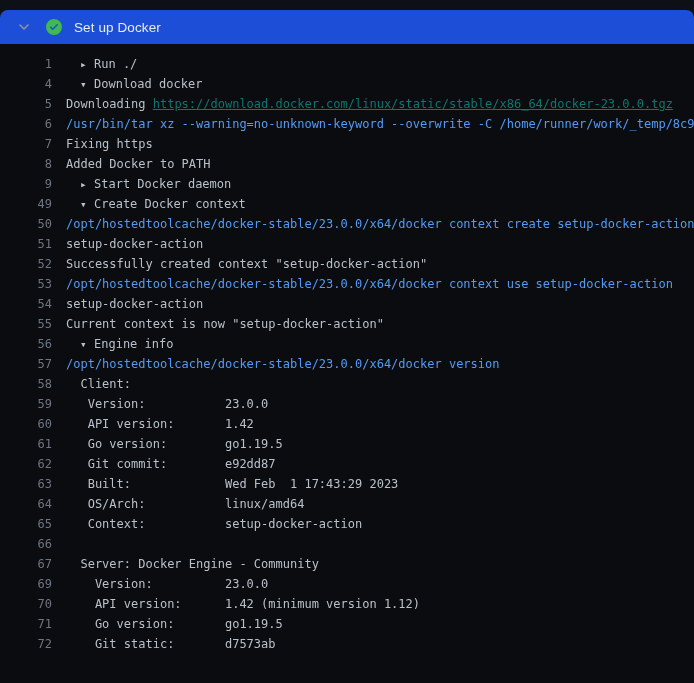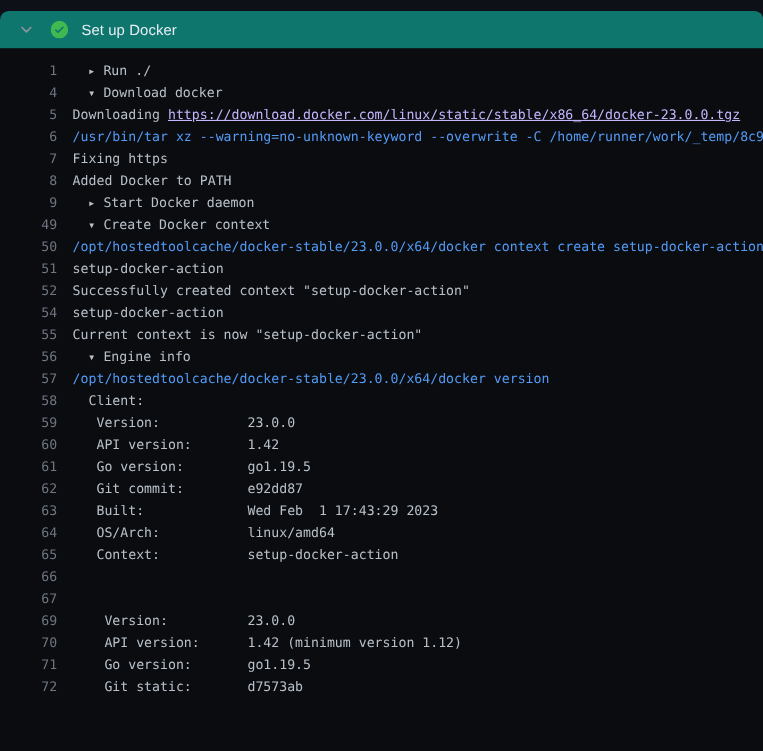--- a/index.html
+++ b/index.html
@@ -4,21 +4,21 @@
 <style>
   * { margin: 0; padding: 0; box-sizing: border-box; }
   html, body { width: 694px; height: 683px; overflow: hidden; }
   body {
     background: #0d1117;
     font-family: "Liberation Sans", sans-serif;
   }
   .top-strip { height: 10px; background: #0d1117; }
   .step-header {
     height: 34px;
-    background: #0f766e;
+    background: #1d4ed8;
     display: flex;
     align-items: center;
     padding: 0 16px;
     border-radius: 8px 8px 0 0;
     cursor: pointer;
   }
   .step-header .chev { display: flex; align-items: center; margin-right: 14px; }
   .step-header .status { display: flex; align-items: center; margin-right: 12px; }
   .step-title {
     color: #e6edf3;
@@ -51,21 +51,21 @@
   .content { margin-left: 14px; color: #b8c0c9; }
   .content .arrow {
     display: inline-block;
     width: 14px;
     color: #b8c0c9;
     cursor: pointer;
     font-size: 11px;
   }
   .content.group-collapsed, .content.group-expanded { cursor: pointer; margin-left: 28px; }
   .content.command .txt { color: #539bf5; }
-  .content .link { color: #c4b5fd; text-decoration: underline; cursor: pointer; }
+  .content .link { color: #0f766e; text-decoration: underline; cursor: pointer; }
 </style>
 </head>
 <body>
 
 <div class="top-strip"></div>
 
 <div class="step-header">
   <span class="chev">
     <svg width="16" height="16" viewBox="0 0 16 16">
       <path d="M4 6l4 4 4-4" fill="none" stroke="#8b949e" stroke-width="1.6" stroke-linecap="round" stroke-linejoin="round"></path>
@@ -85,32 +85,33 @@
       <div class="line"><span class="ln">4</span><span class="content group-expanded"><span class="arrow">▾</span><span class="txt">Download docker</span></span></div>
       <div class="line"><span class="ln">5</span><span class="content text"><span class="txt">Downloading </span><span class="link">https://download.docker.com/linux/static/stable/x86_64/docker-23.0.0.tgz</span></span></div>
       <div class="line"><span class="ln">6</span><span class="content command"><span class="txt">/usr/bin/tar xz --warning=no-unknown-keyword --overwrite -C /home/runner/work/_temp/8c93</span></span></div>
       <div class="line"><span class="ln">7</span><span class="content text"><span class="txt">Fixing https</span></span></div>
       <div class="line"><span class="ln">8</span><span class="content text"><span class="txt">Added Docker to PATH</span></span></div>
       <div class="line"><span class="ln">9</span><span class="content group-collapsed"><span class="arrow">▸</span><span class="txt">Start Docker daemon</span></span></div>
       <div class="line"><span class="ln">49</span><span class="content group-expanded"><span class="arrow">▾</span><span class="txt">Create Docker context</span></span></div>
       <div class="line"><span class="ln">50</span><span class="content command"><span class="txt">/opt/hostedtoolcache/docker-stable/23.0.0/x64/docker context create setup-docker-action</span></span></div>
       <div class="line"><span class="ln">51</span><span class="content text"><span class="txt">setup-docker-action</span></span></div>
       <div class="line"><span class="ln">52</span><span class="content text"><span class="txt">Successfully created context "setup-docker-action"</span></span></div>
+      <div class="line"><span class="ln">53</span><span class="content command"><span class="txt">/opt/hostedtoolcache/docker-stable/23.0.0/x64/docker context use setup-docker-action</span></span></div>
       <div class="line"><span class="ln">54</span><span class="content text"><span class="txt">setup-docker-action</span></span></div>
       <div class="line"><span class="ln">55</span><span class="content text"><span class="txt">Current context is now "setup-docker-action"</span></span></div>
       <div class="line"><span class="ln">56</span><span class="content group-expanded"><span class="arrow">▾</span><span class="txt">Engine info</span></span></div>
       <div class="line"><span class="ln">57</span><span class="content command"><span class="txt">/opt/hostedtoolcache/docker-stable/23.0.0/x64/docker version</span></span></div>
       <div class="line"><span class="ln">58</span><span class="content text"><span class="txt">  Client:</span></span></div>
       <div class="line"><span class="ln">59</span><span class="content text"><span class="txt">   Version:           23.0.0</span></span></div>
       <div class="line"><span class="ln">60</span><span class="content text"><span class="txt">   API version:       1.42</span></span></div>
       <div class="line"><span class="ln">61</span><span class="content text"><span class="txt">   Go version:        go1.19.5</span></span></div>
       <div class="line"><span class="ln">62</span><span class="content text"><span class="txt">   Git commit:        e92dd87</span></span></div>
       <div class="line"><span class="ln">63</span><span class="content text"><span class="txt">   Built:             Wed Feb  1 17:43:29 2023</span></span></div>
       <div class="line"><span class="ln">64</span><span class="content text"><span class="txt">   OS/Arch:           linux/amd64</span></span></div>
       <div class="line"><span class="ln">65</span><span class="content text"><span class="txt">   Context:           setup-docker-action</span></span></div>
       <div class="line"><span class="ln">66</span><span class="content text"><span class="txt"></span></span></div>
-      <div class="line"><span class="ln">67</span></div>
+      <div class="line"><span class="ln">67</span><span class="content text"><span class="txt">  Server: Docker Engine - Community</span></span></div>
       <div class="line"><span class="ln">69</span><span class="content text"><span class="txt">    Version:          23.0.0</span></span></div>
       <div class="line"><span class="ln">70</span><span class="content text"><span class="txt">    API version:      1.42 (minimum version 1.12)</span></span></div>
       <div class="line"><span class="ln">71</span><span class="content text"><span class="txt">    Go version:       go1.19.5</span></span></div>
       <div class="line"><span class="ln">72</span><span class="content text"><span class="txt">    Git static:       d7573ab</span></span></div>
     </div>
 </div>
 
 </body></html>

